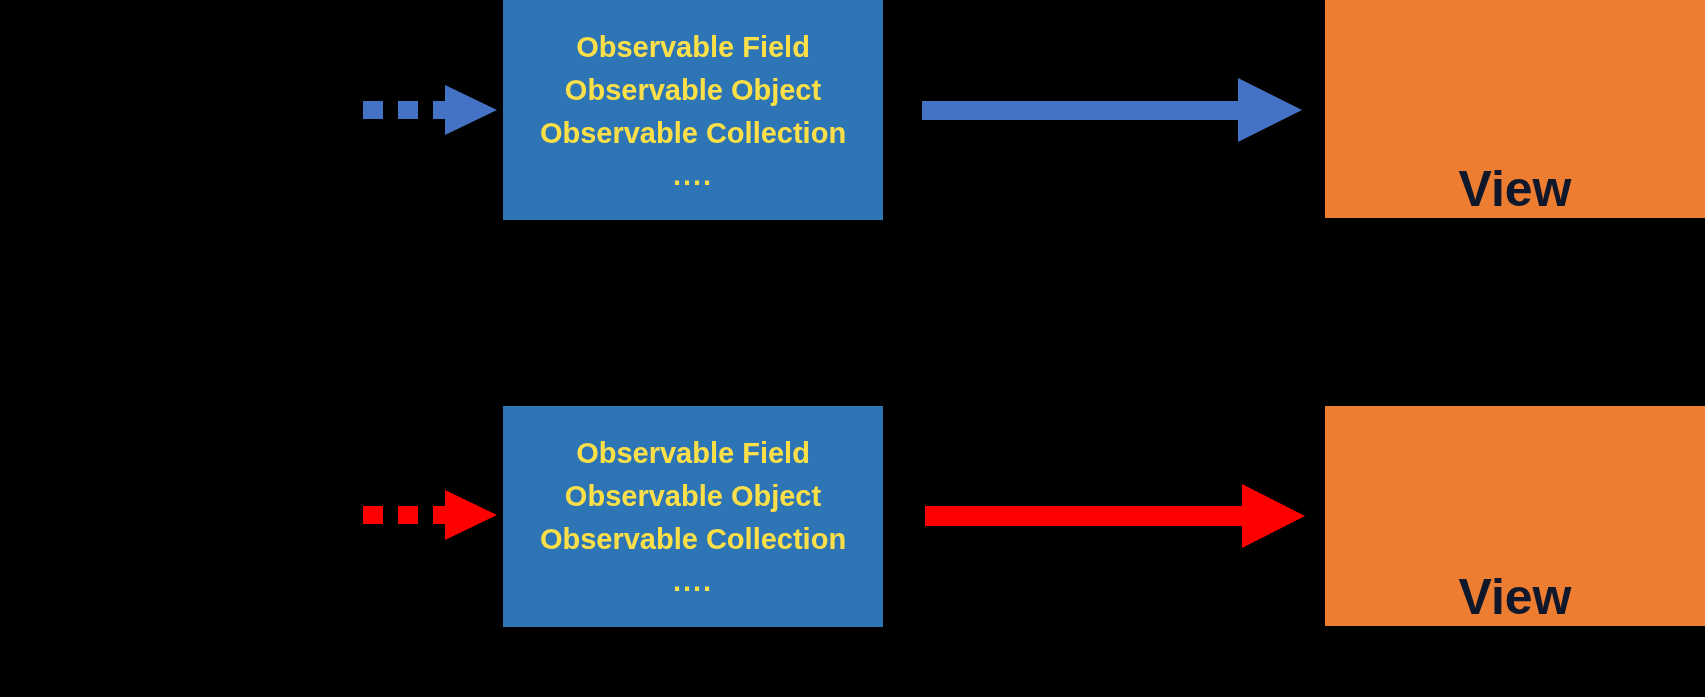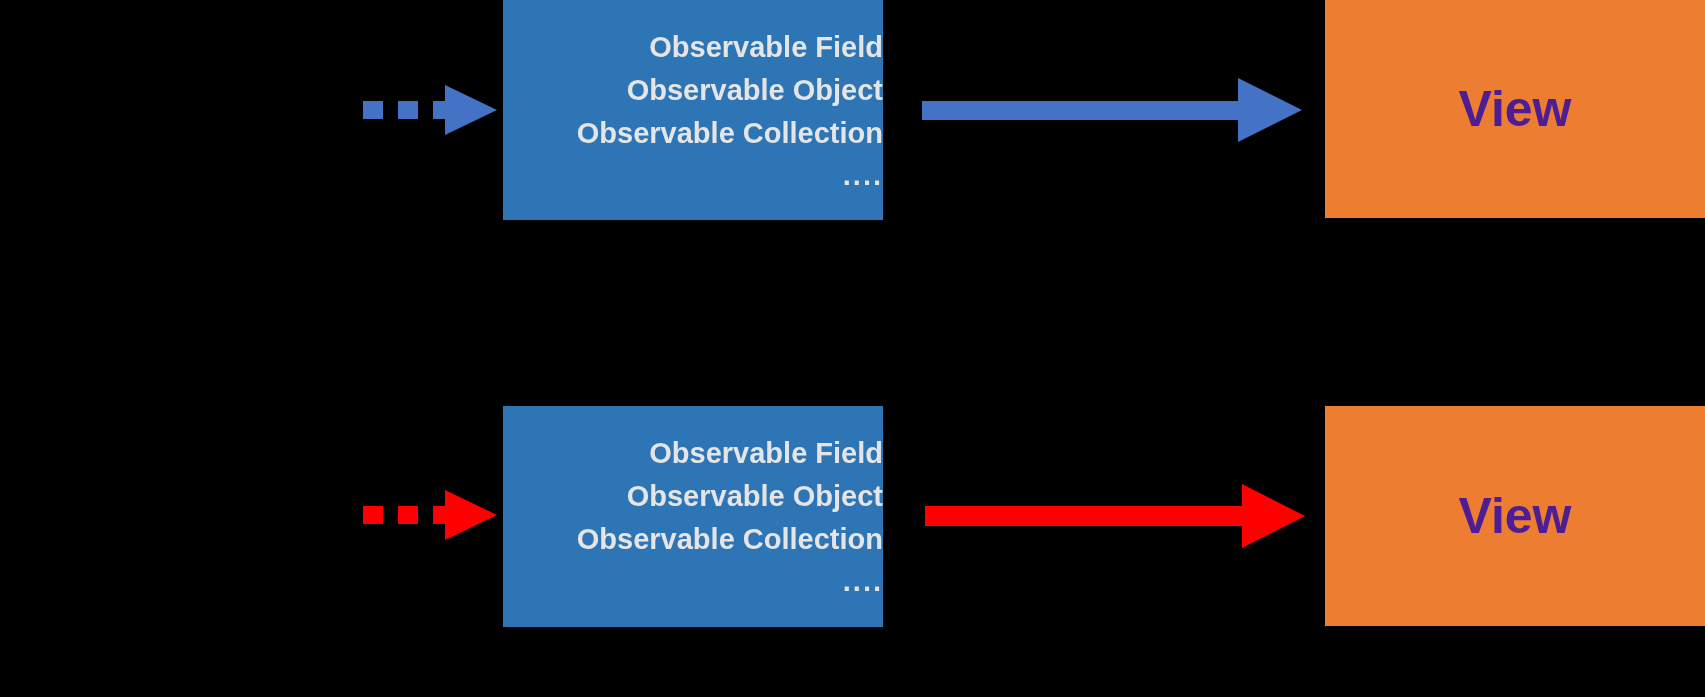--- a/index.html
+++ b/index.html
@@ -19,42 +19,42 @@
   }
   .abs { position: absolute; }
 
   
   .model-box {
     position: absolute;
     left: 503px;
     width: 380px;
     display: flex;
     flex-direction: column;
-    align-items: flex-end;
+    align-items: center;
     justify-content: center;
     text-align: center;
-    color: #e5e5e5;
+    color: #fde047;
     font-weight: bold;
     font-size: 29px;
     line-height: 43px;
   }
   .model-box .dots-line {
     line-height: 40px;
     letter-spacing: 2px;
   }
 
   
   .view-box {
     position: absolute;
     left: 1325px;
     width: 380px;
     display: flex;
-    align-items: center;
+    align-items: flex-end;
     justify-content: center;
-    color: #4c1d95;
+    color: #0f172a;
     font-weight: bold;
     font-size: 50px;
   }
 
   
   .dash {
     position: absolute;
     width: 20px;
     height: 18px;
   }

